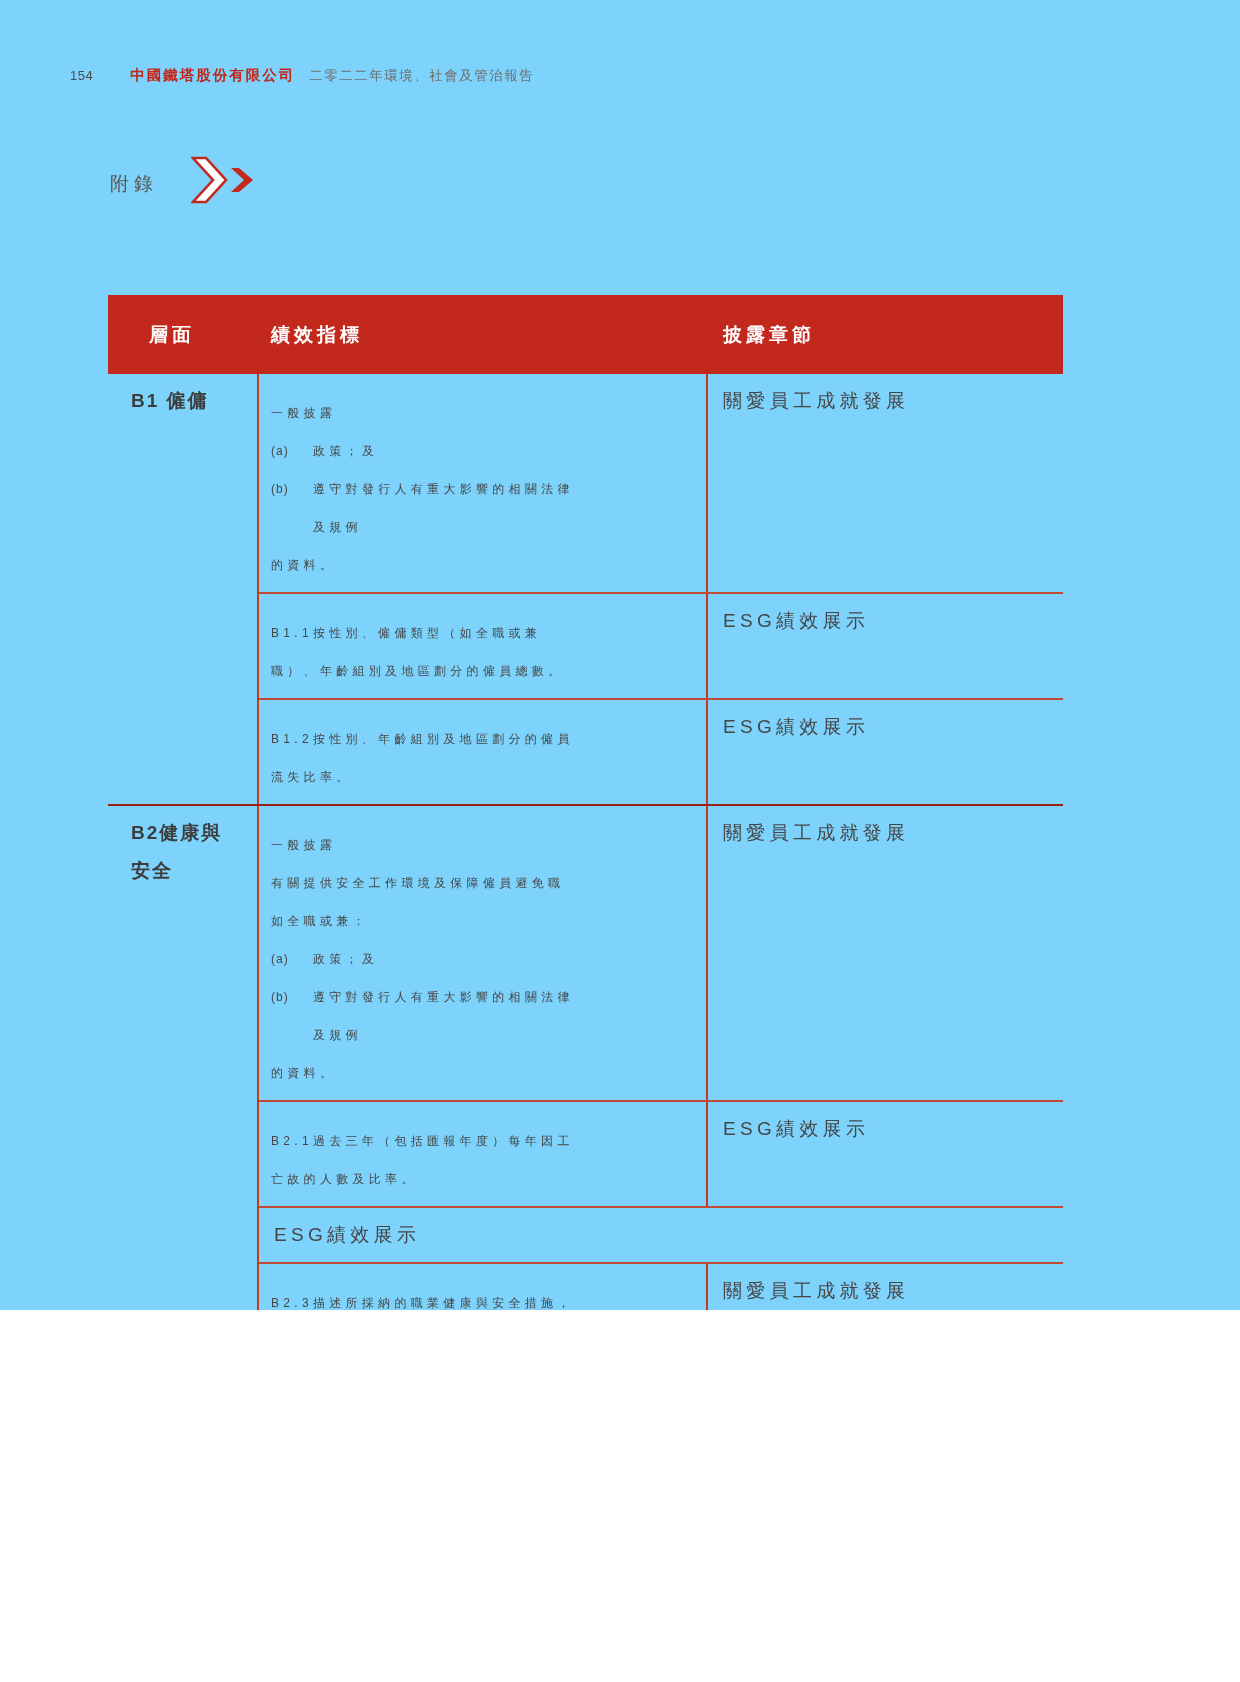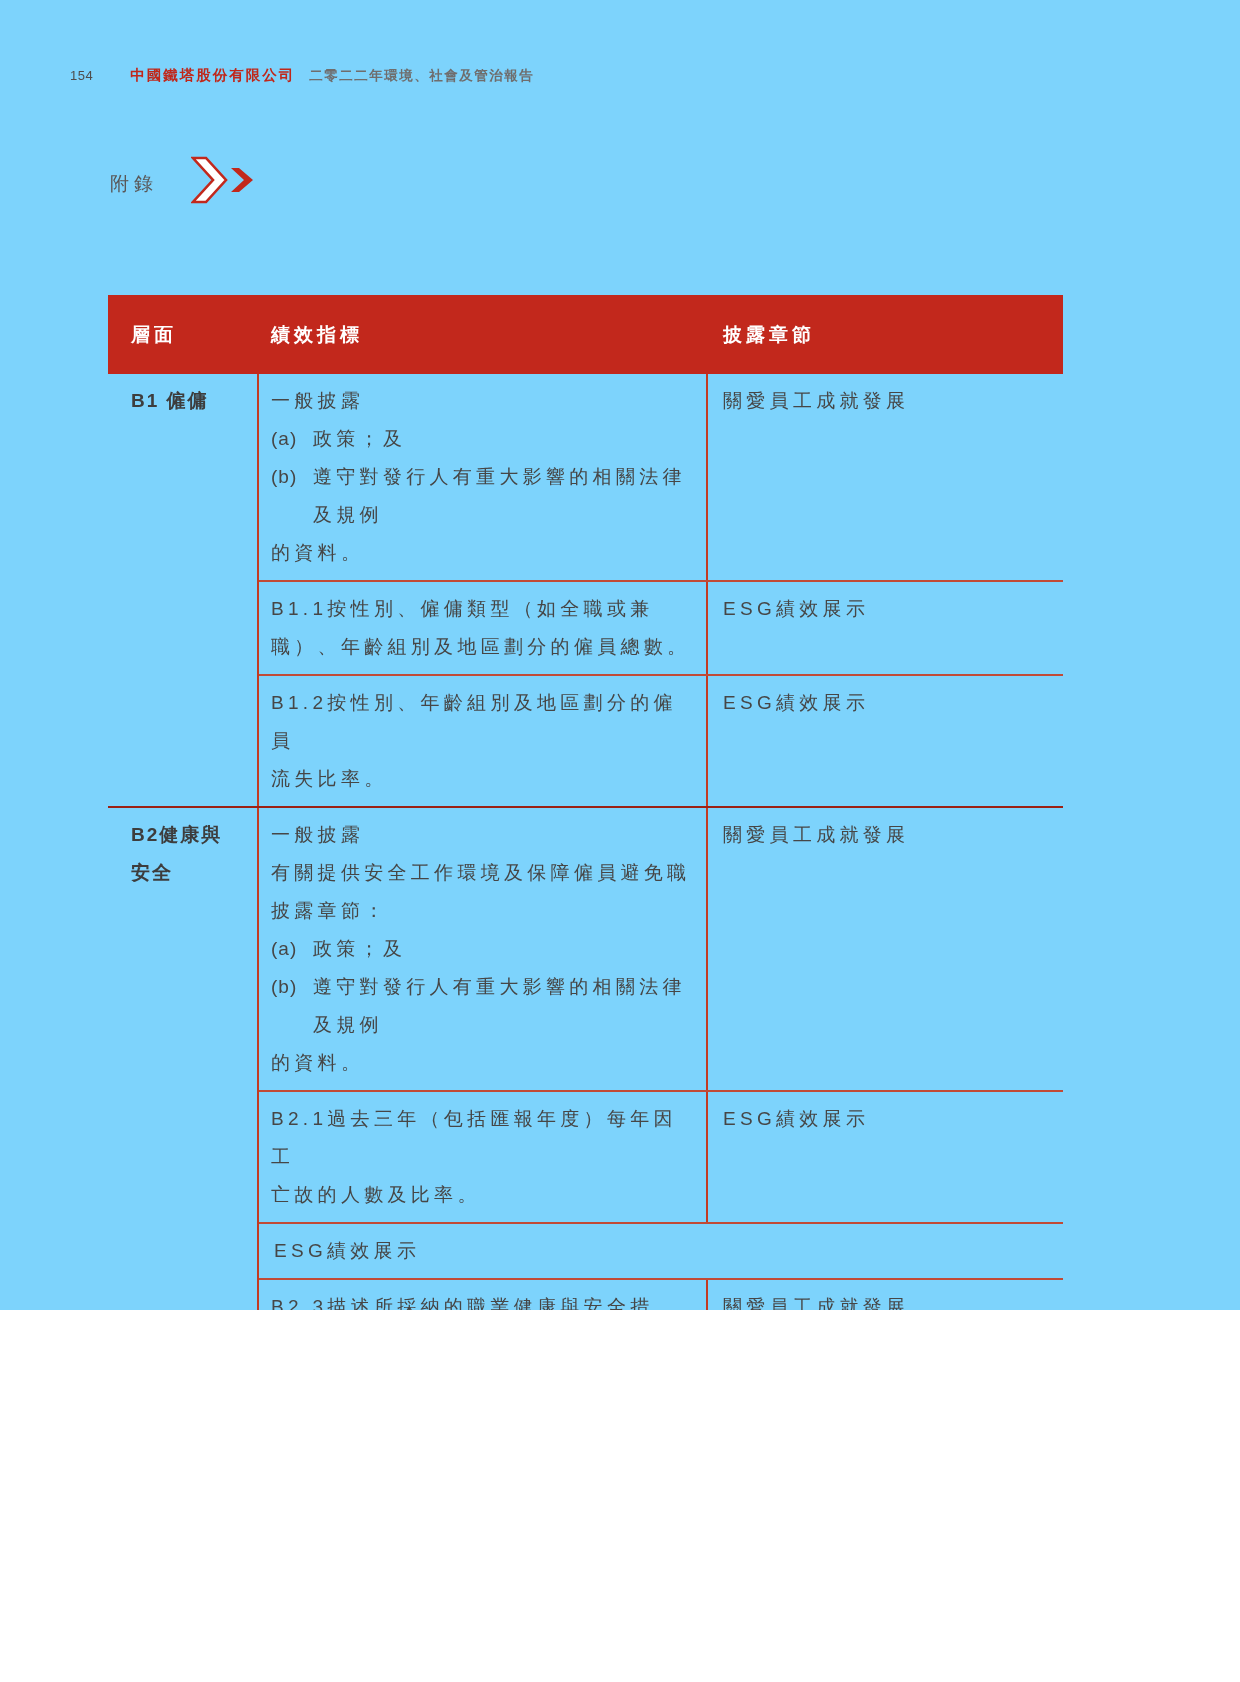--- a/index.html
+++ b/index.html
@@ -13,21 +13,21 @@
   }
 
   
   .running-head {
     position:absolute; left:70px; top:66px;
     display:flex; align-items:baseline;
     white-space:nowrap;
   }
   .page-num { font-size:13px; color:#4f4c4c; letter-spacing:0.5px; }
   .company-name { font-size:14.5px; font-weight:bold; color:#c0271a; letter-spacing:2px; margin-left:37px; }
-  .report-title { font-size:13.5px; color:#6f6d6d; letter-spacing:1.5px; margin-left:14px;font-weight:bold; }
+  .report-title { font-size:13.5px; color:#6f6d6d; letter-spacing:1.5px; margin-left:14px; }
 
   
   .appendix-label {
     position:absolute; left:110px; top:171px;
     font-size:19px; color:#595757; letter-spacing:5px;
   }
   .chevrons { position:absolute; left:191px; top:155px; }
 
   
   .esg-table {
@@ -42,21 +42,21 @@
   .thead-title {
     font-size:20px; font-weight:bold; letter-spacing:2px;
     line-height:26px; padding-left:13px;
   }
   .thead-cols {
     display:grid; grid-template-columns:151px 449px 355px;
     margin-top:18px;
     font-size:19px; font-weight:bold; letter-spacing:4px;
     line-height:26px;
   }
-  .thead-cols .c1 { padding-left:23px; }
+  .thead-cols .c1 { padding-left:41px; }
   .thead-cols .c2 { padding-left:12px; }
   .thead-cols .c3 { padding-left:15px; }
 
   .tbody { border-bottom:6px solid #6d28d9; }
 
   .group { display:grid; grid-template-columns:151px 804px; }
   .group.group-sep { border-top:2px solid #9c2114; }
 
   .aspect-cell {
     border-right:2px solid #c23a22;
@@ -64,22 +64,22 @@
     font-size:19px; font-weight:bold; color:#3d3d3d;
     line-height:38px; letter-spacing:2px;
   }
   .aspect-line { display:block; }
 
   .row { display:grid; grid-template-columns:449px 355px; }
   .row + .row { border-top:2px solid #c14a36; }
 
   .kpi-cell {
     border-right:2px solid #c23a22;
-    padding:8px 12px 8px 12px;
-    font-size:19px; line-height:38px; letter-spacing:4.3px;
+    padding:20px 12px 8px 12px;
+    font-size:12px; line-height:38px; letter-spacing:4.3px;
   }
   .kpi-text { white-space:pre-line; }
   .disc-cell {
     padding:8px 10px 8px 15px;
     font-size:19px; line-height:38px; letter-spacing:4.3px;
   }
   .li { display:flex; }
   .li-marker { flex:none; width:42px; letter-spacing:1px; }
   .li-text { flex:1; white-space:pre-line; }
 </style>
@@ -158,21 +158,21 @@
         <div class="aspect-cell">
           <span class="aspect-line">B2健康與</span>
           <span class="aspect-line">安全</span>
         </div>
         <div class="group-rows">
 
           <div class="row">
             <div class="kpi-cell">
               <div class="kpi-text">一般披露</div>
               <div class="kpi-text">有關提供安全工作環境及保障僱員避免職
-披露章節：</div>
+如全職或兼：</div>
               <div class="li">
                 <span class="li-marker">(a)</span>
                 <span class="li-text">政策；及</span>
               </div>
               <div class="li">
                 <span class="li-marker">(b)</span>
                 <span class="li-text">遵守對發行人有重大影響的相關法律
 及規例</span>
               </div>
               <div class="kpi-text">的資料。</div>

